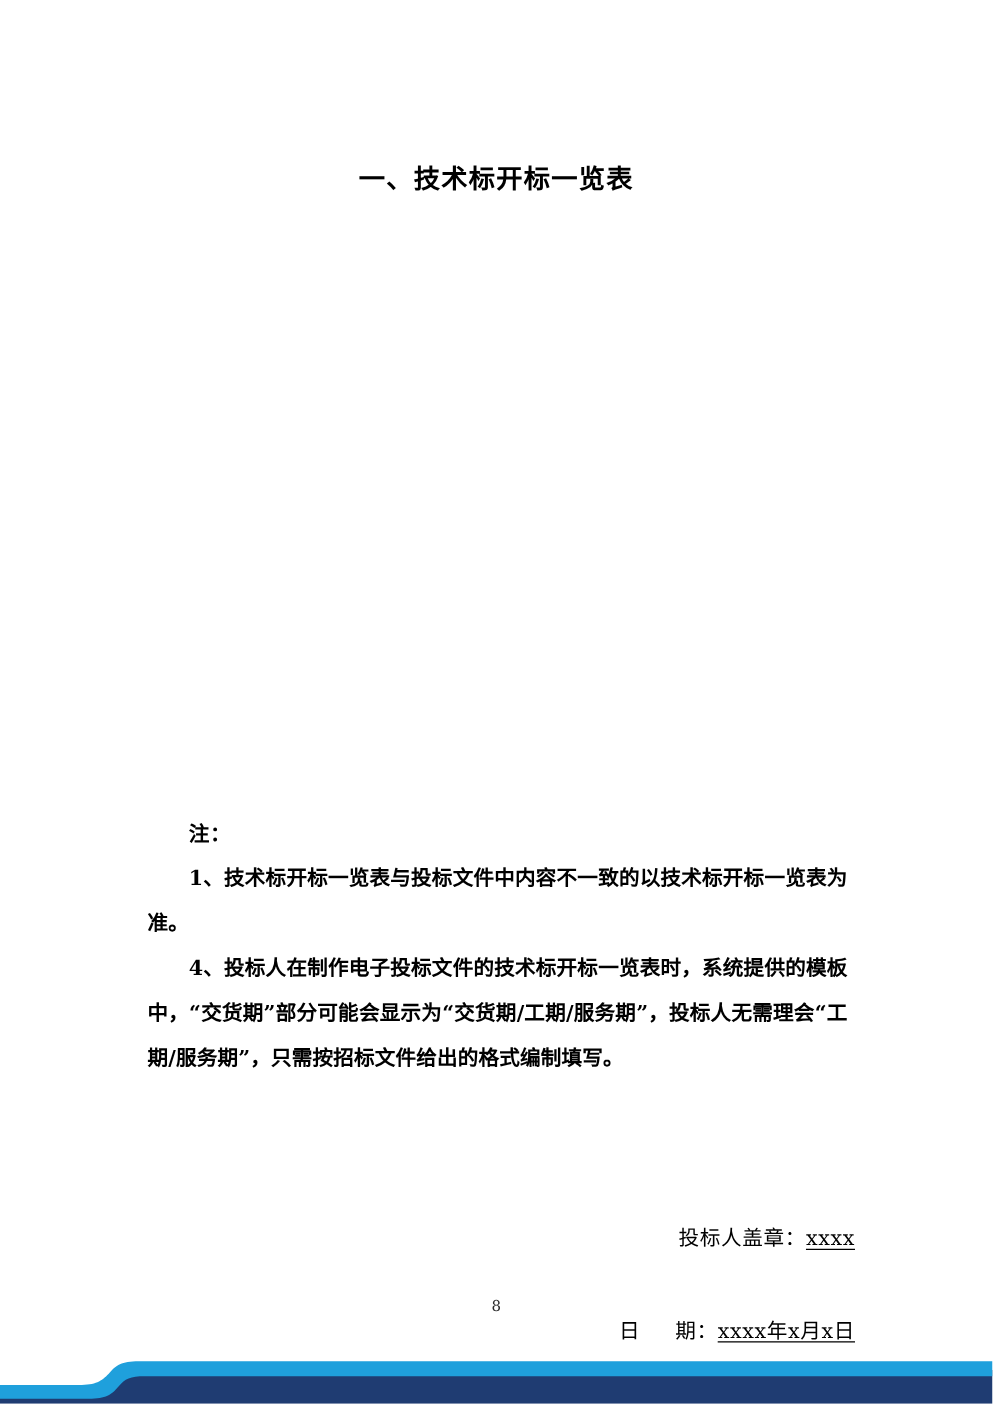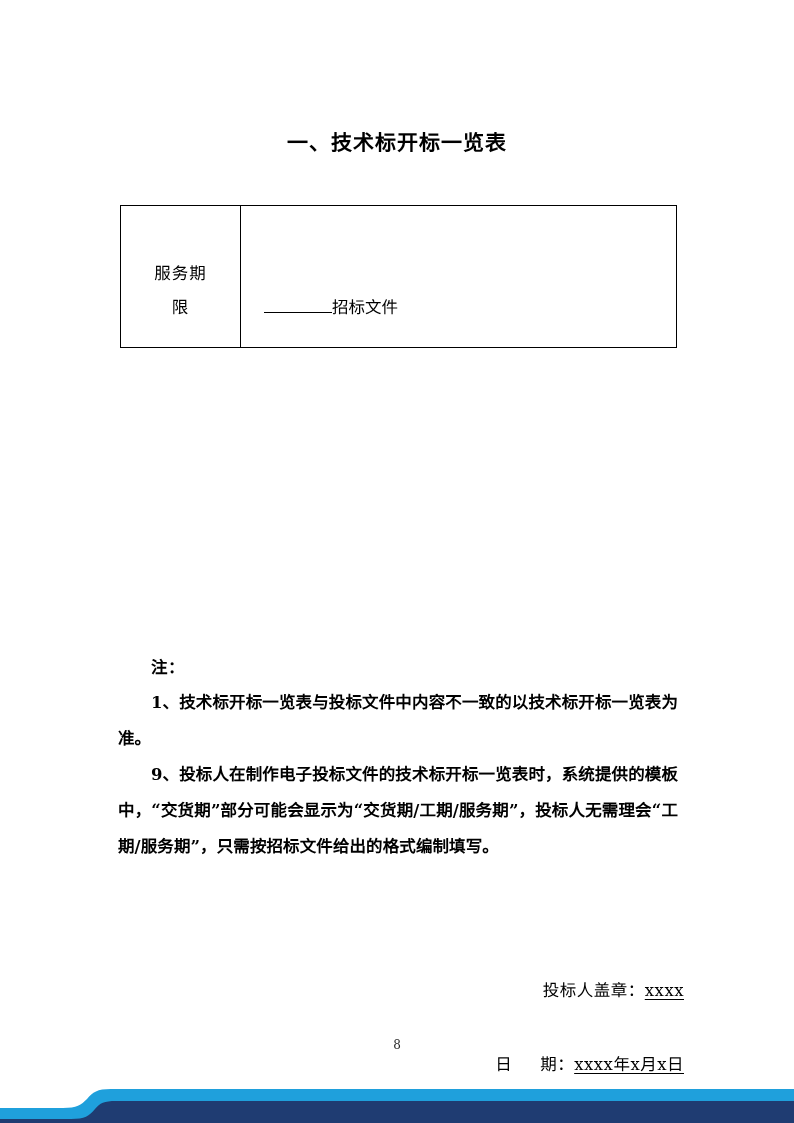--- a/index.html
+++ b/index.html
@@ -149,36 +149,27 @@
 </style>
 </head>
 <body>
 
 <div class="page">
 
   <div class="doc-title">一、技术标开标一览表</div>
 
   <table class="info-table">
     <tbody>
-      <tr class="row-3">
-        <td class="label-cell">
-          <span class="label-line-1">服务期</span>
-          <span class="label-line-2">限</span>
-        </td>
-        <td class="value-cell">
-          <span class="blank-fill"></span><span class="value-text">招标文件</span>
-        </td>
-      </tr>
     </tbody>
   </table>
 
   <div class="notes">
     <p class="note-head">注：</p>
     <p class="note-item">1、技术标开标一览表与投标文件中内容不一致的以技术标开标一览表为准。</p>
-    <p class="note-item">9、投标人在制作电子投标文件的技术标开标一览表时，系统提供的模板中，“交货期”部分可能会显示为“交货期/工期/服务期”，投标人无需理会“工期/服务期”，只需按招标文件给出的格式编制填写。</p>
+    <p class="note-item">4、投标人在制作电子投标文件的技术标开标一览表时，系统提供的模板中，“交货期”部分可能会显示为“交货期/工期/服务期”，投标人无需理会“工期/服务期”，只需按招标文件给出的格式编制填写。</p>
   </div>
 
   <div class="signature">
     <div class="sig-line">
       <span>投标人盖章：</span><span class="sig-underline">xxxx</span>
     </div>
     <div class="sig-line">
       <span>日</span><span class="sig-gap"></span><span>期：</span><span class="sig-underline">xxxx年x月x日</span>
     </div>
   </div>

